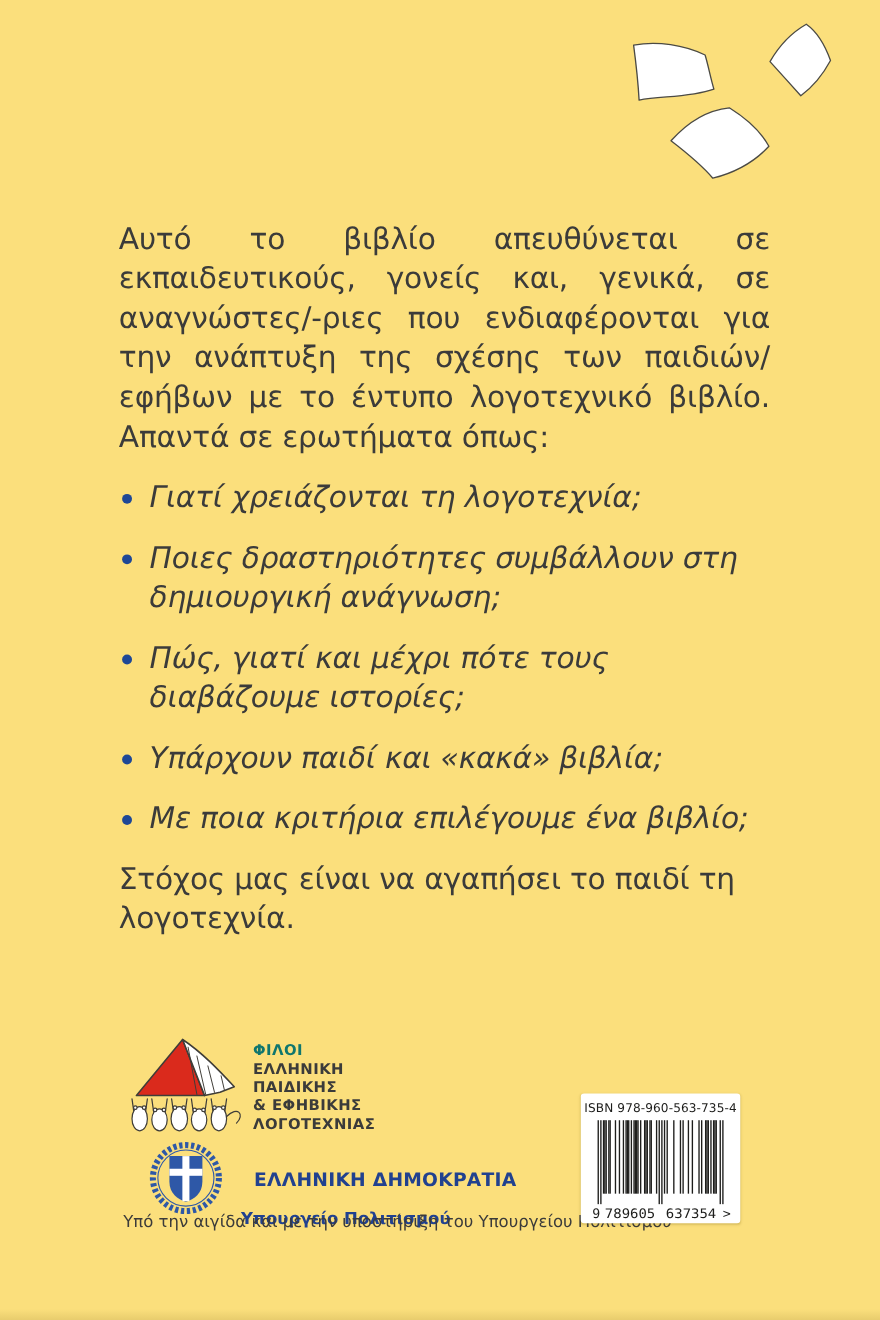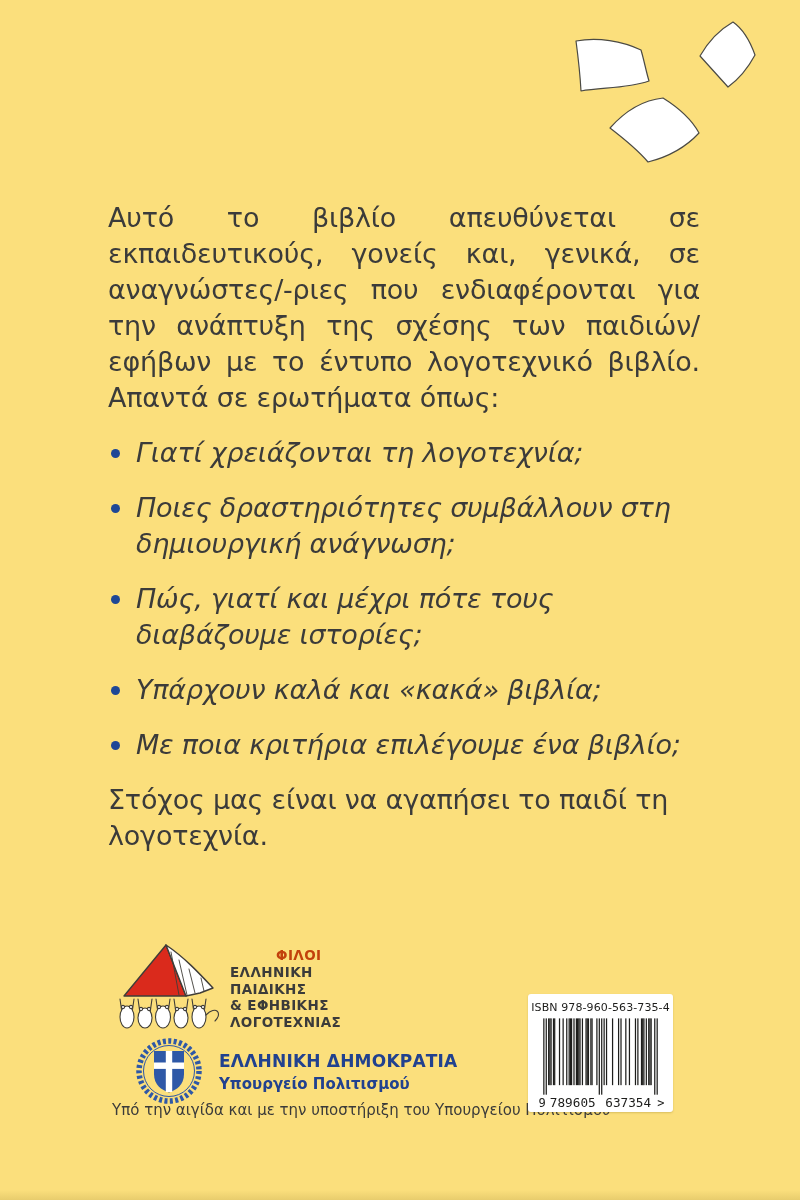--- a/index.html
+++ b/index.html
@@ -27,25 +27,25 @@
     margin:14px 16px 0 3px;flex:none;
   }
   .closing{margin:2px 0 0 0;}
   
   .museum-logo{position:absolute;left:116px;top:941px;}
   .museum-text{
     position:absolute;left:230px;top:947px;
     font-size:13.5px;line-height:16.8px;font-weight:bold;letter-spacing:0.4px;
     color:#3B3B3A;
   }
-  .museum-text .accent{color:#c2410c;margin-left:46px;}
+  .museum-text .accent{color:#0f766e;}
   
   .ministry-emblem{position:absolute;left:130px;top:1036px;}
   .ministry-text{position:absolute;left:215px;top:1047px;color:#21418F;}
-  .ministry-line1{font-size:17px;font-weight:bold;letter-spacing:0.2px;margin:4px;}
+  .ministry-line1{font-size:17px;font-weight:bold;letter-spacing:0.2px;margin:16px;}
   .ministry-line2{font-size:15px;font-weight:bold;margin:2px 0 16px 4px;}
   .aegis-note{
     position:absolute;left:112px;top:1101px;
     font-size:15px;color:#3B3B3A;
   }
   
   .barcode-label{
     position:absolute;left:528px;top:994px;width:145px;height:118px;
     background:#ffffff;border-radius:3px;
     box-shadow:0 1px 2px rgba(120,95,10,0.25);
@@ -87,21 +87,21 @@
       </li>
 
       <li>
         <span class="dot"></span>
         <span>Πώς, γιατί και μέχρι πότε τους διαβάζουμε ιστορίες;</span>
       </li>
 
 
       <li>
         <span class="dot"></span>
-        <span>Υπάρχουν καλά και «κακά» βιβλία;</span>
+        <span>Υπάρχουν παιδί και «κακά» βιβλία;</span>
       </li>
 
       <li>
         <span class="dot"></span>
         <span>Με ποια κριτήρια επιλέγουμε ένα βιβλίο;</span>
       </li>
     </ul>
   <p class="closing">Στόχος μας είναι να αγαπήσει το παιδί τη λογοτεχνία.</p>
 </div>
 

